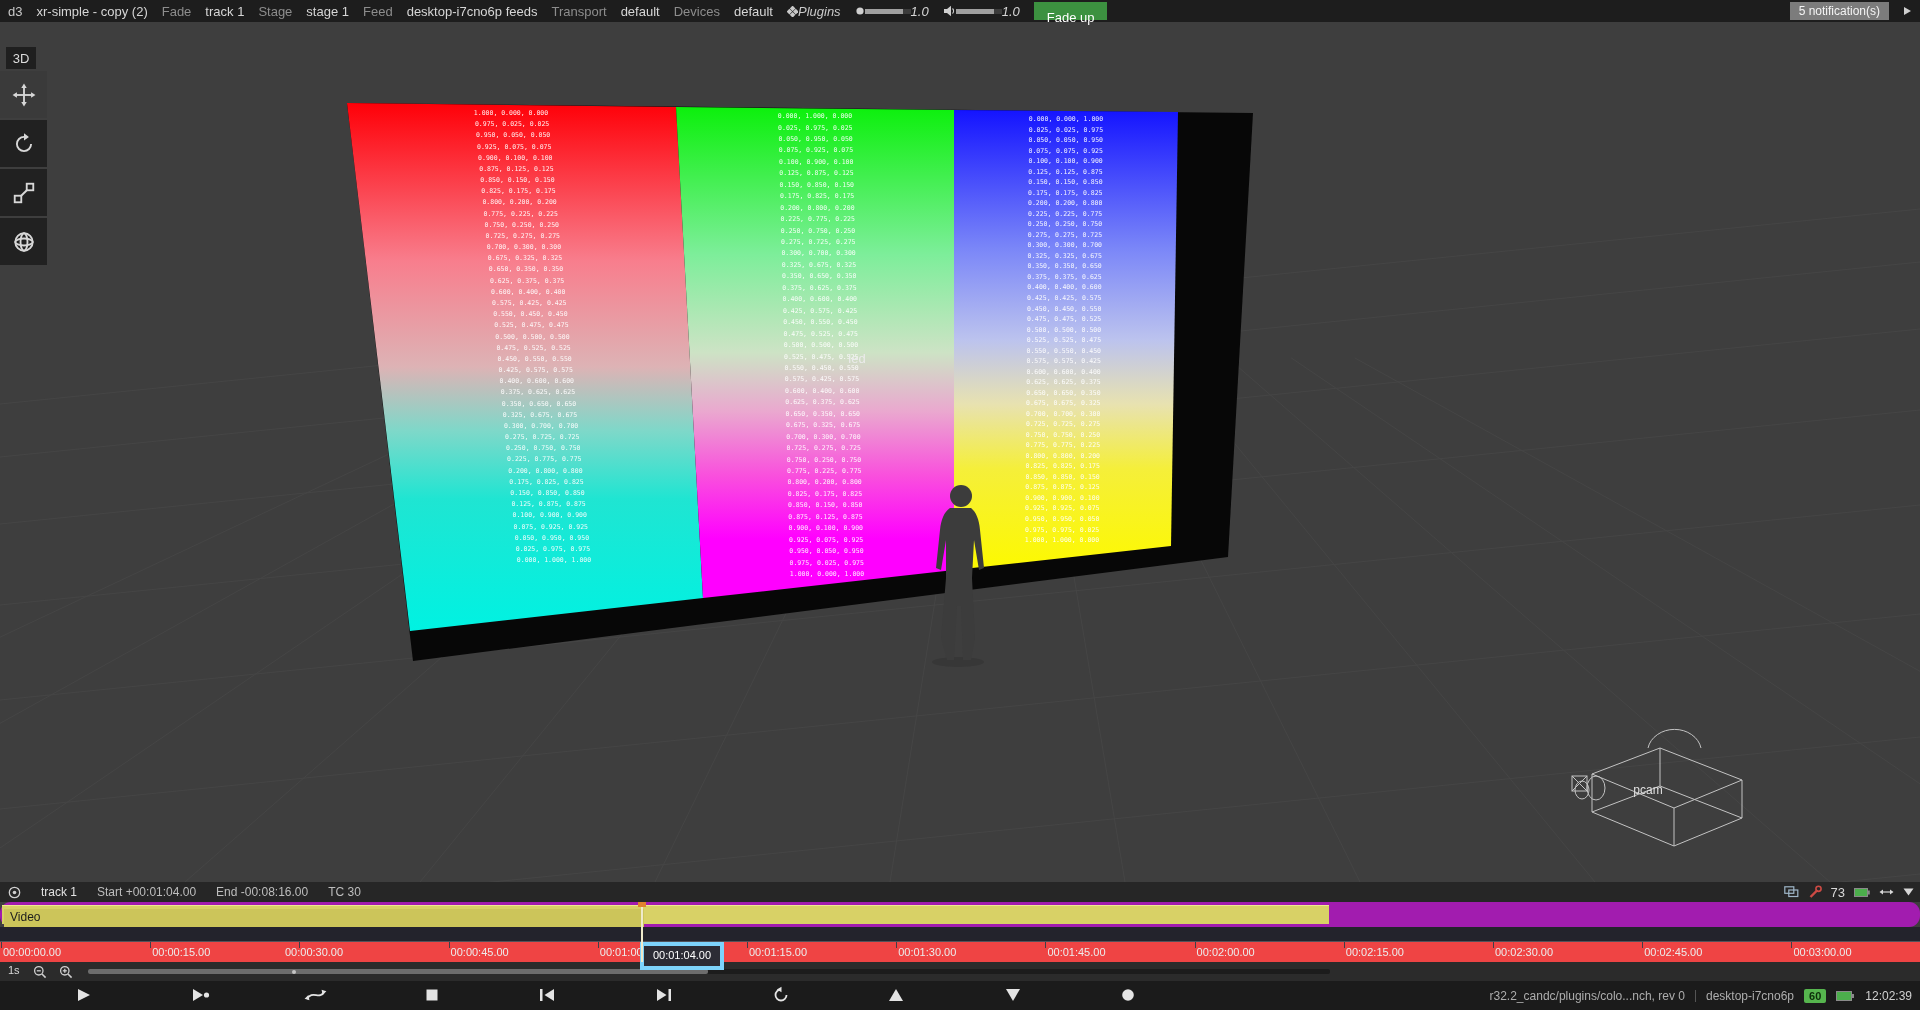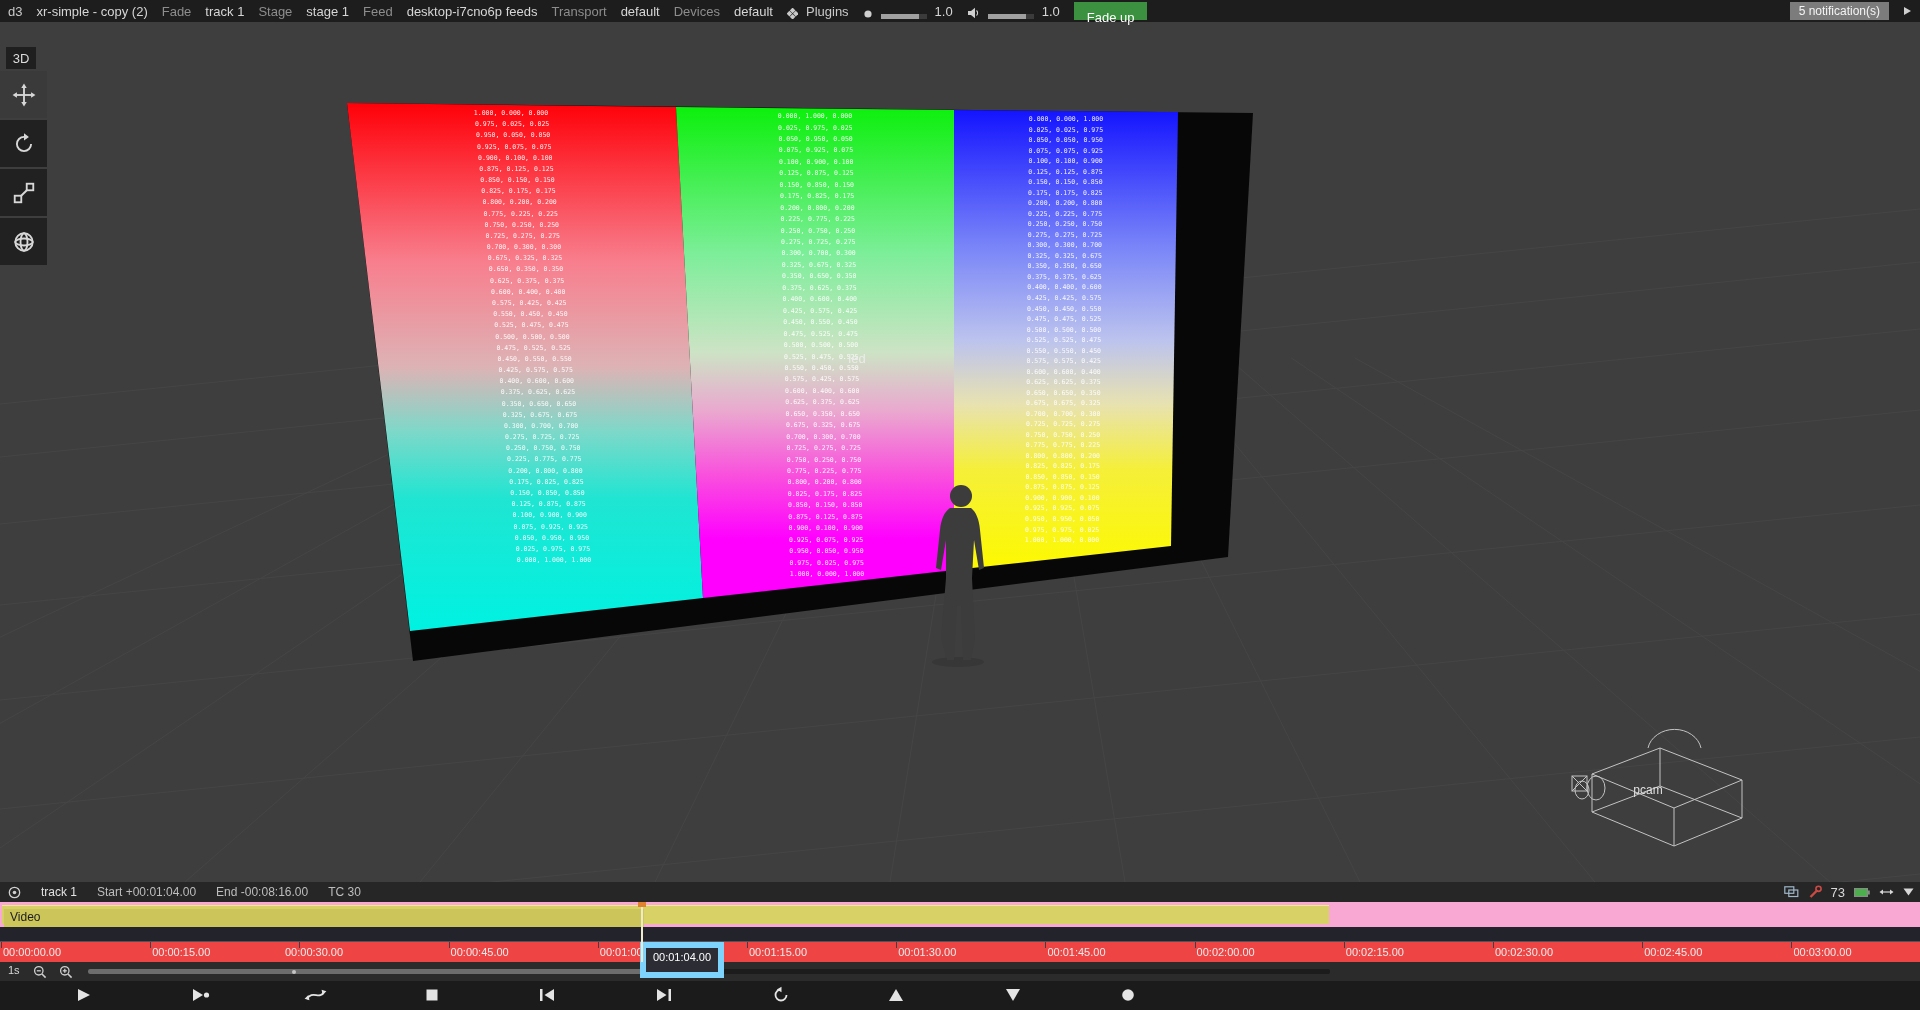--- a/index.html
+++ b/index.html
@@ -4,21 +4,21 @@
 <style>
   html,body{margin:0;padding:0;}
   body{width:1920px;height:1010px;overflow:hidden;background:#3e3e3e;
        font-family:"Liberation Sans","DejaVu Sans",sans-serif;-webkit-font-smoothing:antialiased;}
   
   #topbar{position:absolute;top:0;left:0;width:1920px;height:22px;background:#1d1d1d;
           display:flex;align-items:center;gap:14px;padding:0 8px;box-sizing:border-box;
           font-size:13px;color:#c9c9c9;white-space:nowrap;z-index:20;}
   .tb-dim{color:#8d8d8d;}
   .tb-val{color:#d6d6d6;}
-  .tb-group{display:flex;align-items:flex-end;gap:8px;}
+  .tb-group{display:flex;align-items:center;gap:0;font-style:italic;}
   .slider{width:46px;height:5px;background:#3b3b3b;position:relative;}
   .slider .fill{position:absolute;left:0;top:0;height:5px;background:#a0a0a0;}
   .fadeup{background:#3c9140;color:#fff;border:none;font-size:13px;height:18px;
           padding:8px 13px;font-family:inherit;}
   .tb-spacer{flex:1;}
   .notif{background:#7c7c7c;color:#f4f4f4;padding:2px 9px;font-size:12px;}
   
   #mode-badge{position:absolute;left:6px;top:47px;width:30px;height:22px;background:#1f1f1f;
               color:#dcdcdc;font-size:13px;display:flex;align-items:center;justify-content:center;z-index:10;}
   #toolbar3d{position:absolute;left:0;top:71px;display:flex;flex-direction:column;gap:2px;z-index:10;}
@@ -28,30 +28,30 @@
   
   #viewport{position:absolute;top:22px;left:0;width:1920px;height:860px;}
   .value-lines text{fill:#ffffff;font-family:"DejaVu Sans Mono",monospace;font-size:6.5px;
                     text-anchor:middle;opacity:.92;}
   
   #trackbar{position:absolute;top:882px;left:0;width:1920px;height:20px;background:#262626;
             display:flex;align-items:center;gap:20px;padding-left:8px;box-sizing:border-box;
             font-size:12px;color:#bdbdbd;}
   #trackbar .tname{color:#e2e2e2;}
   #track-icons{position:absolute;right:6px;top:0;height:20px;display:flex;align-items:center;gap:9px;}
-  #videorow{position:absolute;top:902px;left:0;width:1920px;height:25px;background:#f9a8d4;}
+  #videorow{position:absolute;top:902px;left:0;width:1920px;height:25px;background:#a21caf;border-radius:11px;}
   #videobar{position:absolute;left:2px;top:3px;width:1327px;height:19px;background:#d8d166;border-top:1px solid #efe98f;box-sizing:border-box;}
   #videobar-played{position:absolute;left:2px;top:3px;width:640px;height:19px;background:#ccc55a;}
   #video-label{position:absolute;left:8px;top:4px;font-size:12px;color:#1d1d1d;}
   #darkstrip{position:absolute;top:927px;left:0;width:1920px;height:14px;background:#23232c;}
   #ruler{position:absolute;top:941px;left:0;width:1920px;height:21px;background:#ef4444;border-top:1px solid #52525a;box-sizing:border-box;}
   .tick-label{position:absolute;top:0;font-size:11px;color:#ececec;line-height:20px;z-index:1;}
   .tick-mark{position:absolute;top:0;width:1px;height:6px;background:#3f3f48;}
-  #playhead-box{position:absolute;left:640px;top:0;width:84px;height:36px;background:#2c2c35;
-                border:6px solid #7dd3fc;box-sizing:border-box;color:#fff;font-size:11px;
+  #playhead-box{position:absolute;left:640px;top:0;width:84px;height:28px;background:#2c2c35;
+                border:4px solid #7dd3fc;box-sizing:border-box;color:#fff;font-size:11px;
                 text-align:center;line-height:18px;z-index:2;}
   #playhead-line{position:absolute;left:641px;top:902px;width:2px;height:60px;background:#efeacb;z-index:6;}
   #playhead-tip{position:absolute;left:638px;top:902px;width:8px;height:5px;background:#e0822f;z-index:7;}
   #zoomrow{position:absolute;top:962px;left:0;width:1920px;height:19px;background:#2b2b2b;}
   #zoom-label{position:absolute;left:8px;top:2px;font-size:11px;color:#d8d8d8;}
   .zoom-btn{position:absolute;top:1px;width:20px;height:17px;display:flex;align-items:center;justify-content:center;}
   #scrollbar-track{position:absolute;left:88px;top:7px;width:1242px;height:5px;background:#1c1c1c;border-radius:2px;}
   #scrollbar-handle{position:absolute;left:0;top:0;width:620px;height:5px;background:#6d6d6d;border-radius:2px;}
   #scrollbar-dot{position:absolute;left:204px;top:0.5px;width:4px;height:4px;border-radius:50%;background:#c4c4c4;}
   #transportbar{position:absolute;top:981px;left:0;width:1920px;height:29px;background:#1b1b1b;}
@@ -514,13 +514,24 @@
     <svg width="26" height="18" viewBox="0 0 26 18">
         <polygon points="6,3 20,3 13,15"></polygon>
       </svg>
   </div>
   <div class="tr-btn" style="left:1115px">
     <svg width="26" height="18" viewBox="0 0 26 18">
         <circle cx="13" cy="9" r="5.8"></circle>
       </svg>
   </div>
 
+  <div id="statusinfo">
+    <span>r32.2_candc/plugins/colo...nch, rev 0</span>
+    <span class="vsep"></span>
+    <span>desktop-i7cno6p</span>
+    <span class="fps-badge">60</span>
+    <svg width="19" height="10" viewBox="0 0 19 10">
+      <rect x="0.5" y="0.5" width="15" height="9" fill="#4cae4c" stroke="#8a8a8a"></rect>
+      <rect x="16" y="3" width="2" height="4" fill="#8a8a8a"></rect>
+    </svg>
+    <span style="color:#d0d0d0;">12:02:39</span>
+  </div>
 </div>
 
 </body></html>

